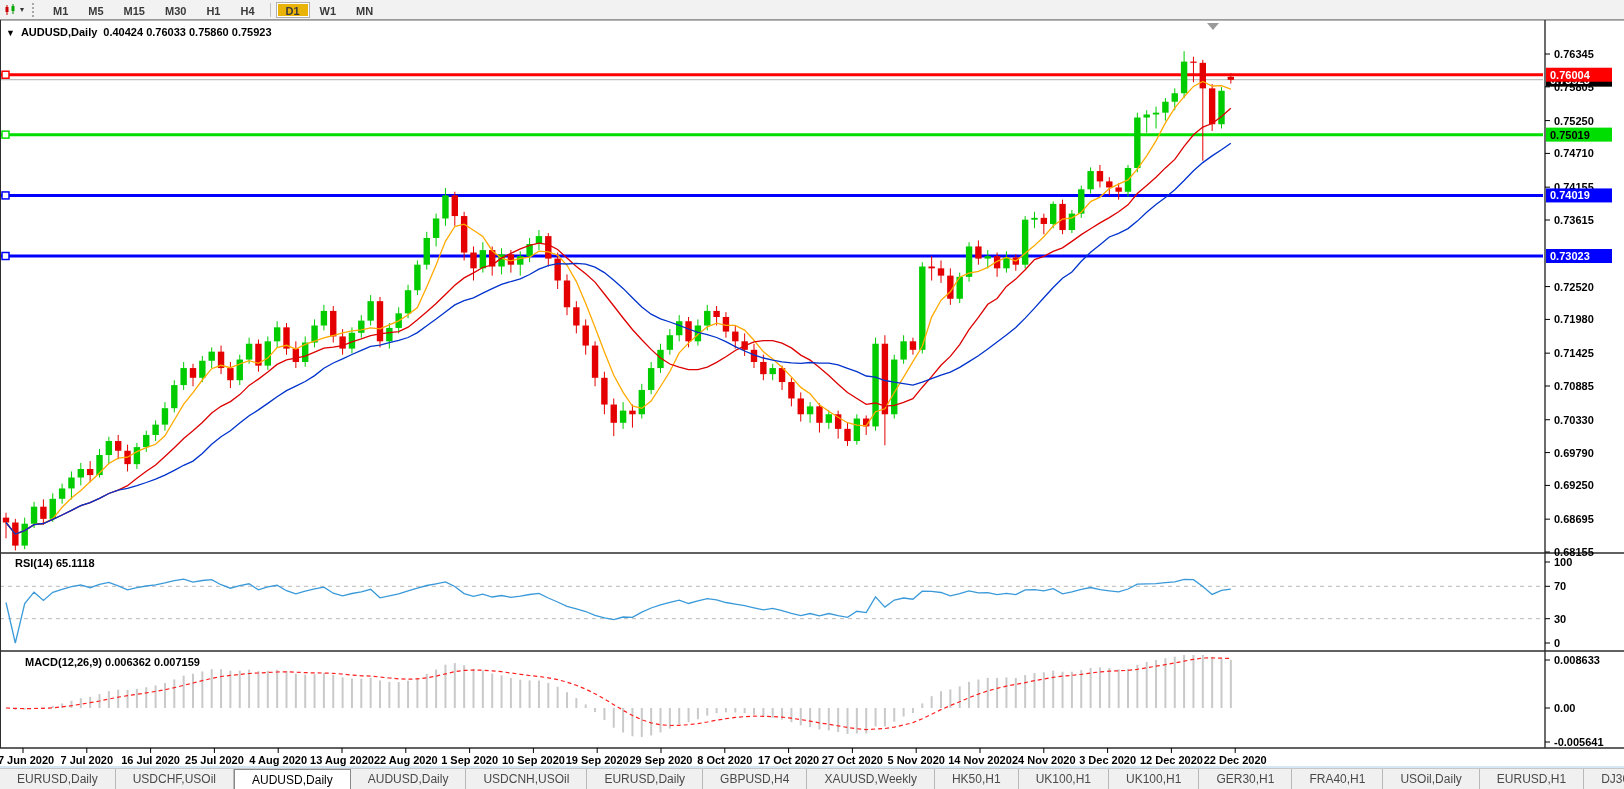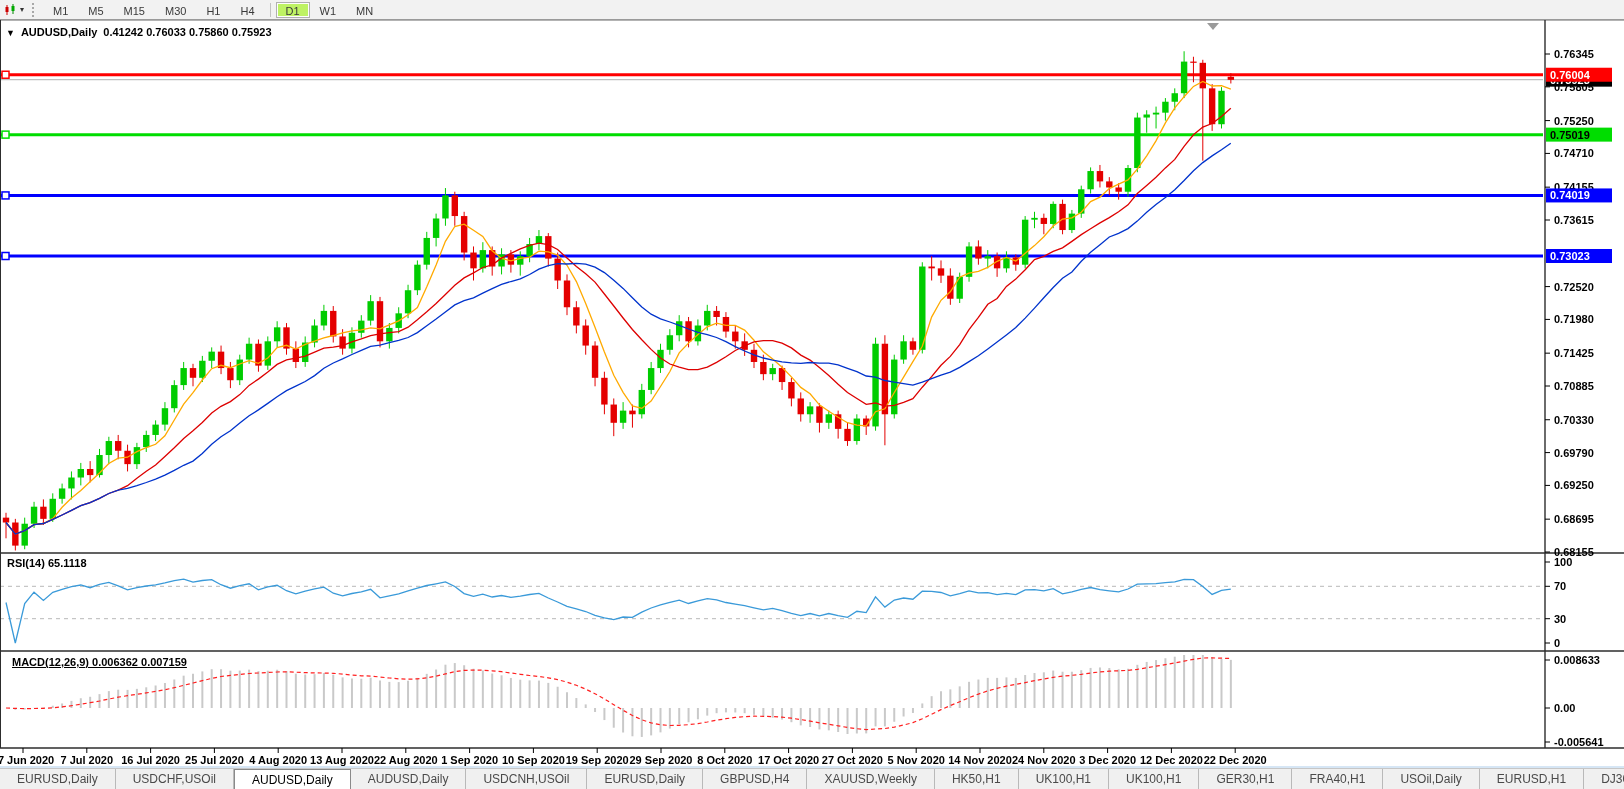--- a/index.html
+++ b/index.html
@@ -7,31 +7,31 @@
   body{font-family:"Liberation Sans", sans-serif;}
   #app{position:relative;width:1624px;height:789px;background:#fff;overflow:hidden;}
 
   
   #toolbar{position:absolute;left:0;top:0;width:1624px;height:20px;background:#f2f2f2;
     border-bottom:1px solid #9a9a9a;display:flex;align-items:center;z-index:30;}
   .tb-icon-btn{display:flex;align-items:center;gap:2px;padding:0 4px;height:18px;cursor:default;}
   .tb-caret{font-size:8px;color:#333;line-height:1;}
   .tb-grip{width:7px;height:14px;margin:0 4px;border-left:2px dotted #a8a8a8;}
   .tb-sep{width:1px;height:14px;background:#c2c2c2;margin:0 5px;}
-  .tf-btn{font-size:11px;font-weight:400;color:#3a3a3a;padding:1px 9px;height:16px;line-height:15px;
+  .tf-btn{font-size:11px;font-weight:700;color:#3a3a3a;padding:1px 9px;height:16px;line-height:15px;
     border:1px solid transparent;background:transparent;cursor:default;}
-  .tf-btn.active{background:#bef264;border:1px solid #b0b0b0;box-shadow:inset 0 0 0 1px #fdfdfd;}
+  .tf-btn.active{background:#eab308;border:1px solid #b0b0b0;box-shadow:inset 0 0 0 1px #fdfdfd;}
 
   
   #chart-canvas{position:absolute;left:0;top:0;z-index:1;}
   .float-label{position:absolute;z-index:10;font-size:11px;font-weight:700;color:#000;white-space:pre;}
   #main-title{left:6px;top:26px;display:flex;align-items:center;gap:6px;}
   #collapse-tri{font-size:9px;line-height:1;position:relative;top:1px;}
-  #rsi-title{left:7px;top:557px;text-align:center;}
-  #macd-title{left:12px;top:656px;text-decoration:underline;}
+  #rsi-title{left:15px;top:557px;text-align:center;}
+  #macd-title{left:25px;top:656px;}
 
   
   #tab-divider{position:absolute;left:0;top:766px;width:1624px;height:2px;background:#d6e6f5;z-index:25;}
   #tabbar{position:absolute;left:0;top:768px;width:1624px;height:21px;background:#f0f0f0;
     border-top:1px solid #c6c6c6;display:flex;align-items:stretch;z-index:30;font-size:12px;}
   .tab{display:flex;align-items:center;padding:0 17px;color:#4a4a4a;border-right:1px solid #b9b9b9;
     white-space:nowrap;cursor:default;}
   .tab.active{background:#fff;color:#000;border:1px solid #8a8a8a;border-bottom:none;font-weight:400;}
 
   svg text{font-family:"Liberation Sans", sans-serif;}
@@ -599,21 +599,21 @@
         <line x1="1171.3999999999999" y1="748" x2="1171.3999999999999" y2="753" stroke="#000" stroke-width="1"></line>
         <text x="1171.3999999999999" y="764" font-size="11" font-weight="700" fill="#000000" text-anchor="middle">12 Dec 2020</text>
         <line x1="1235.2" y1="748" x2="1235.2" y2="753" stroke="#000" stroke-width="1"></line>
         <text x="1235.2" y="764" font-size="11" font-weight="700" fill="#000000" text-anchor="middle">22 Dec 2020</text>
       </g>
     </svg>
 
   <div id="main-title" class="float-label">
     <span id="collapse-tri">▼</span>
     <span>AUDUSD,Daily</span>
-    <span>0.41242 0.76033 0.75860 0.75923</span>
+    <span>0.40424 0.76033 0.75860 0.75923</span>
   </div>
   <div id="rsi-title" class="float-label">RSI(14) 65.1118</div>
   <div id="macd-title" class="float-label">MACD(12,26,9) 0.006362 0.007159</div>
 
   <div id="tab-divider"></div>
   <div id="tabbar">
     <div id="tabs-container" style="display:flex;align-items:stretch;">
         <div class="tab">EURUSD,Daily</div>
         <div class="tab">USDCHF,USOil</div>
         <div class="tab active">AUDUSD,Daily</div>

